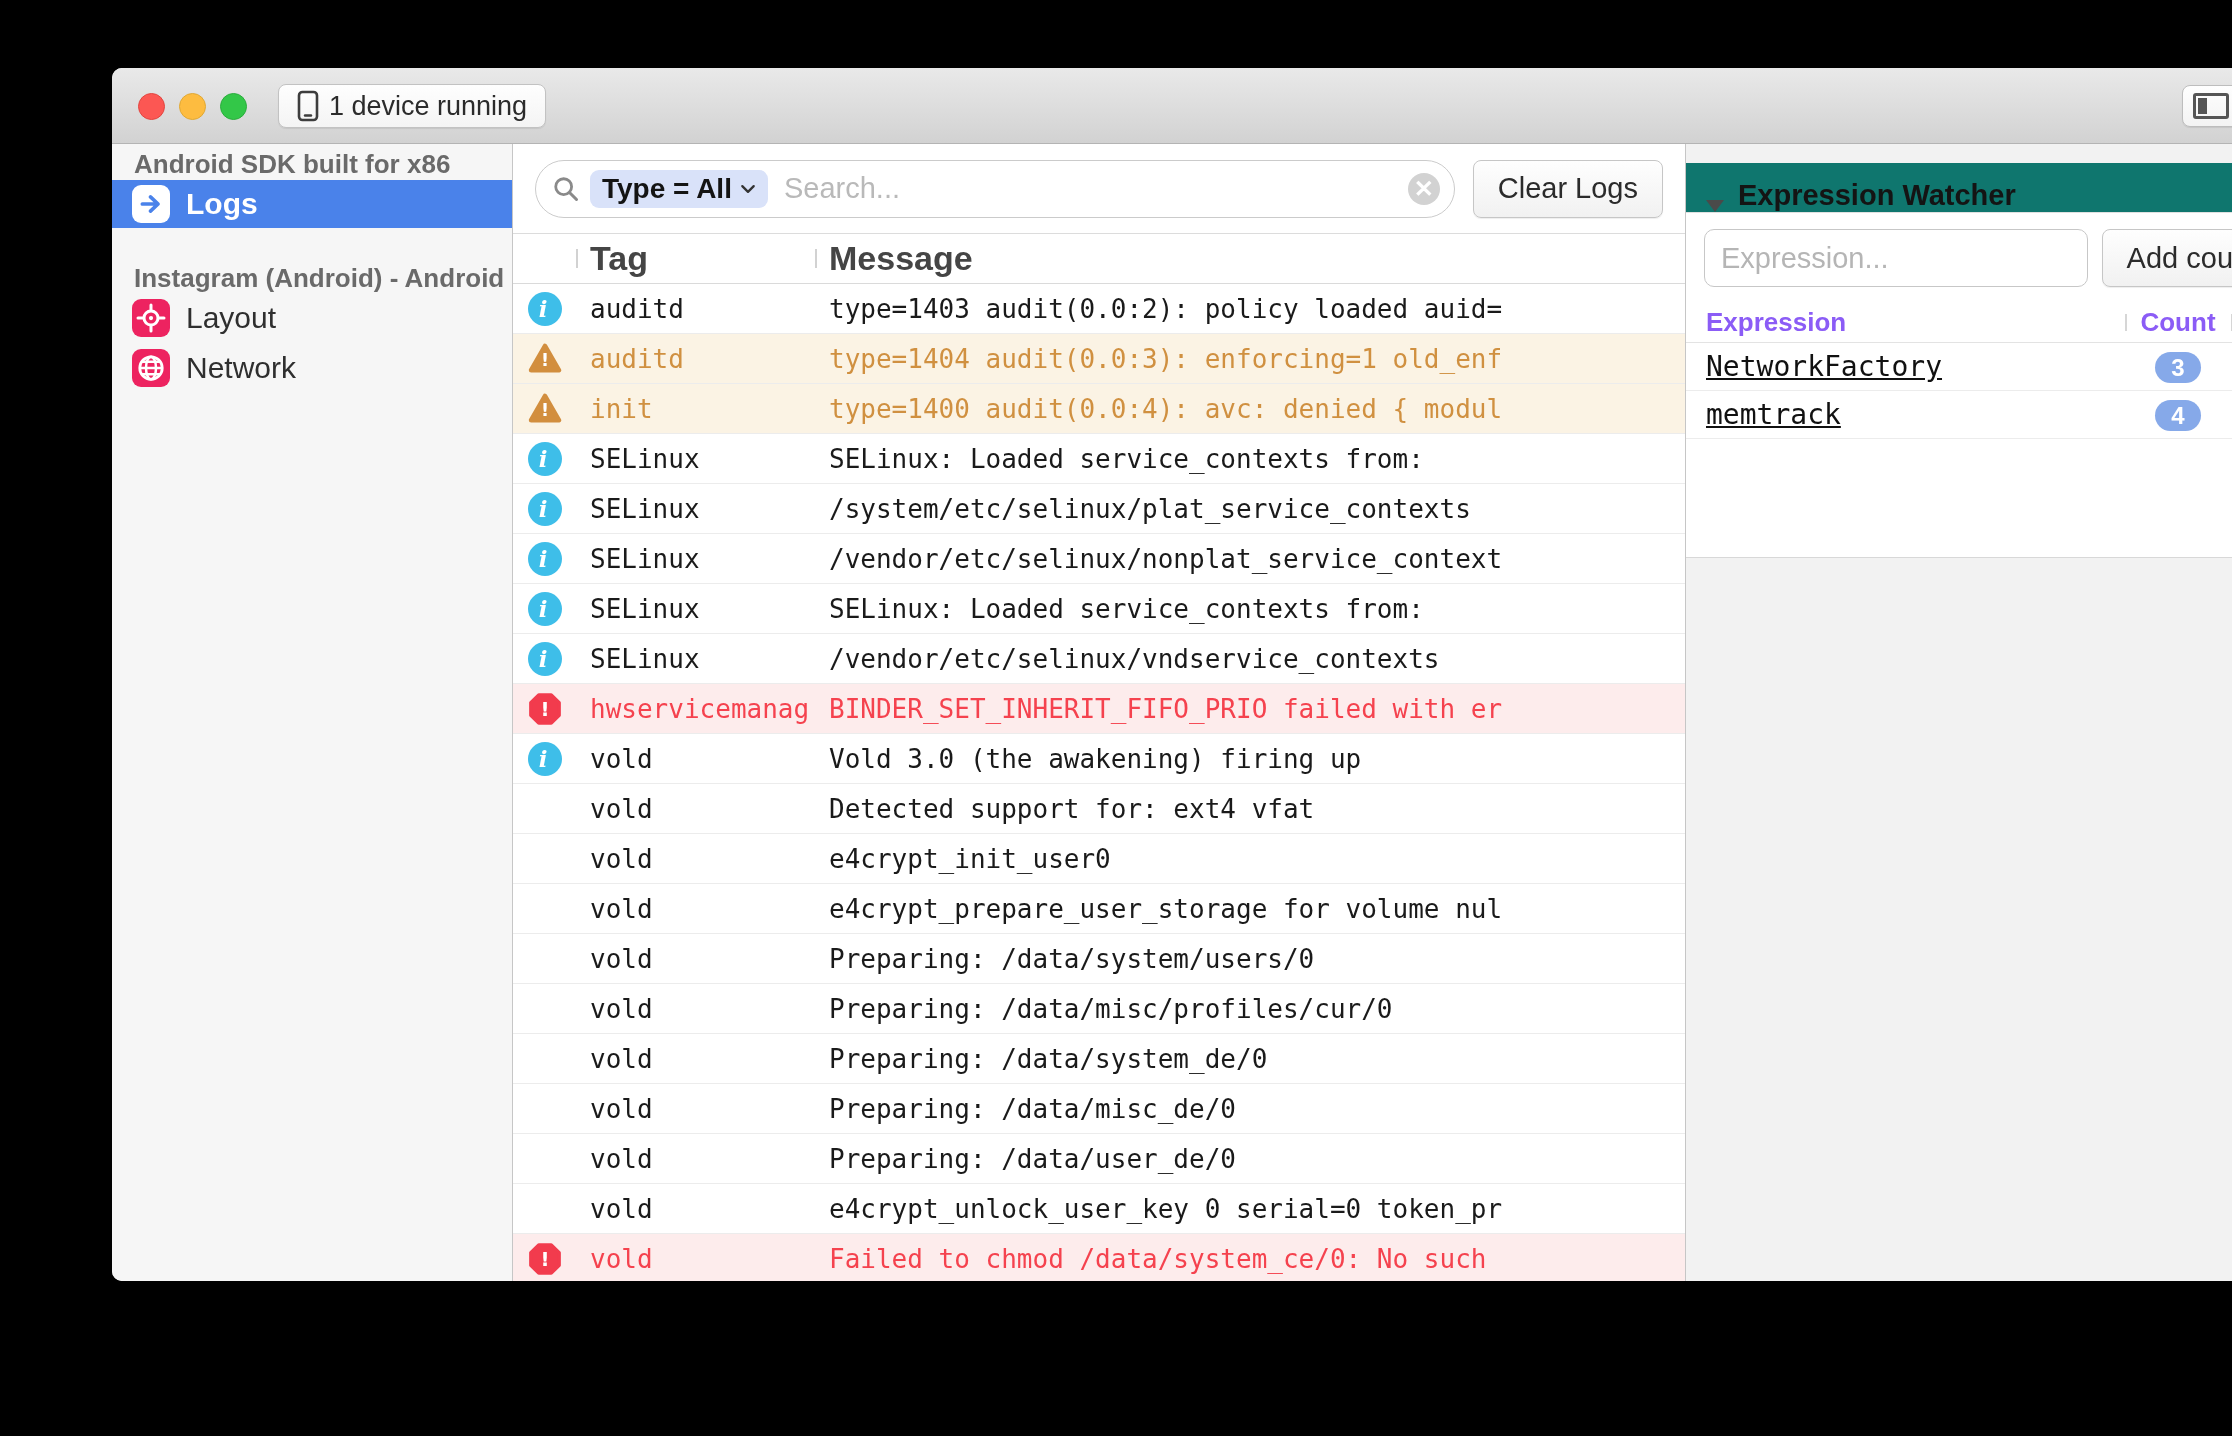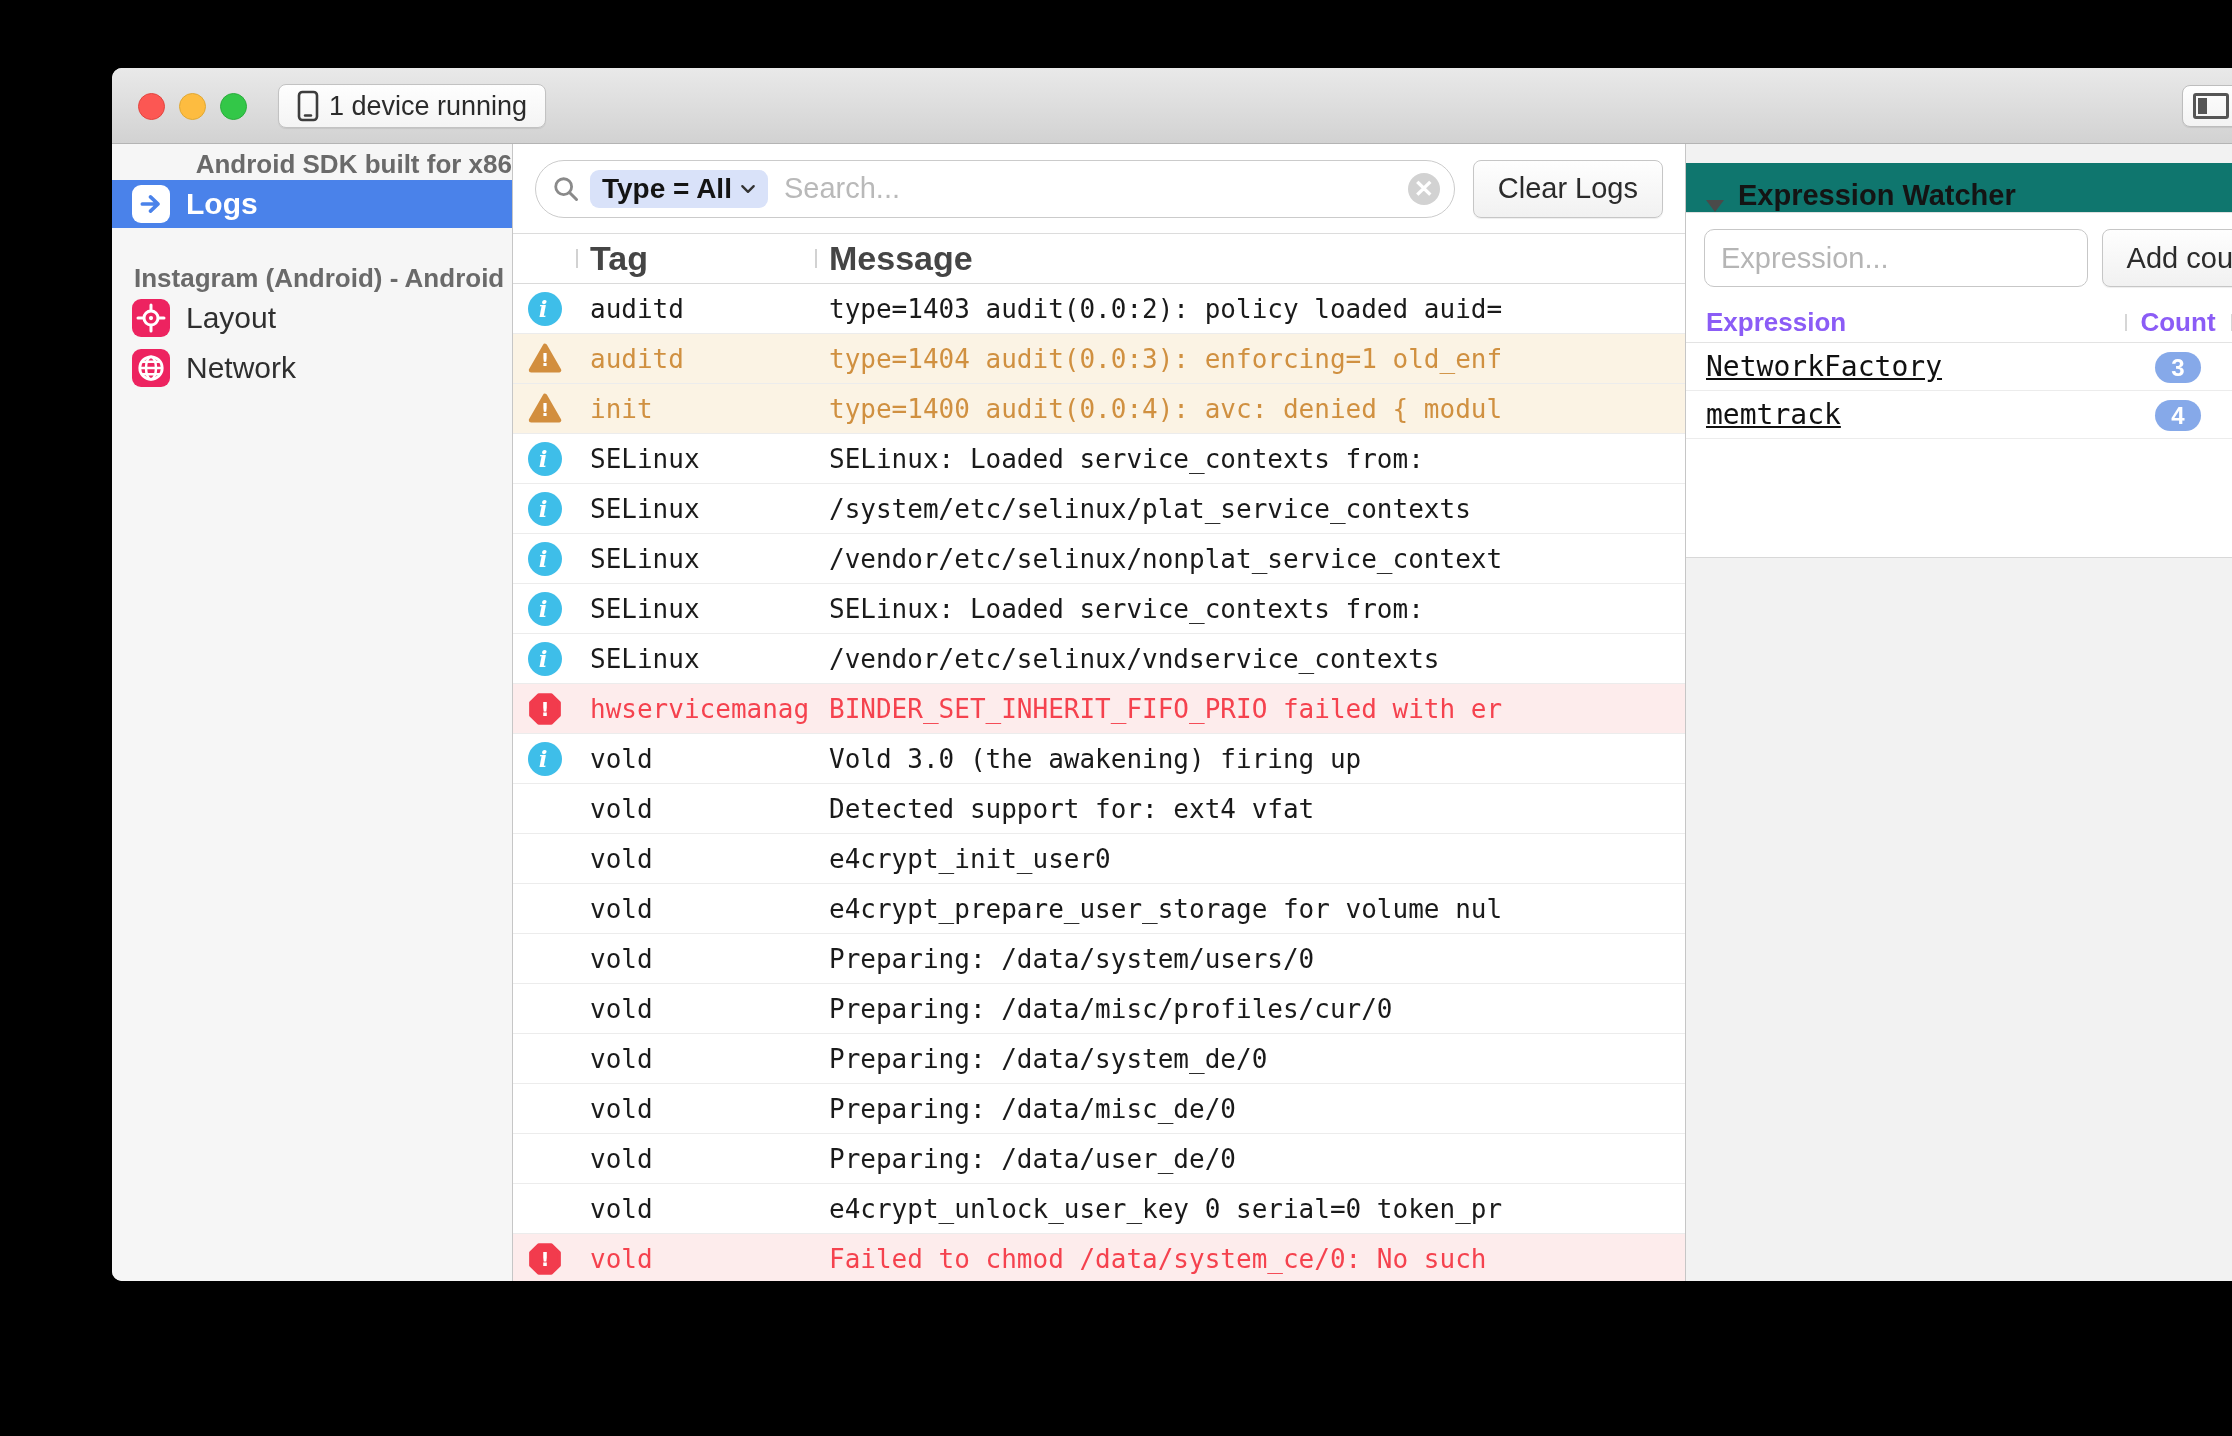--- a/index.html
+++ b/index.html
@@ -35,21 +35,21 @@
   .panel-ic.right { border-color:#3b82f7; }
   .panel-ic.right .bar { right:2px; background:#3b82f7; }
 
   
   .content { flex:1; display:flex; min-height:0; }
 
   
   .sidebar { width:401px; flex:0 0 401px; background:#f6f6f6; border-right:1px solid #c6c6c6;
              padding-top:6px; overflow:hidden; }
   .section-header { margin:0 0 0 22px; height:28px; line-height:28px; font-size:26px;
-                    font-weight:bold; color:#6a6a6a; white-space:nowrap; overflow:hidden;text-align:right; }
+                    font-weight:bold; color:#6a6a6a; white-space:nowrap; overflow:hidden; }
   .side-item { height:48px; display:flex; align-items:center; padding-left:20px; gap:16px;
                font-size:30px; color:#2f2f2f; }
   .side-item.selected { background:#4a82ea; color:#fff; font-weight:bold; }
   .app-icon { width:38px; height:38px; border-radius:9px; display:flex;
               align-items:center; justify-content:center; flex:0 0 38px; }
   .app-icon.white { background:#fff; }
   .app-icon.pink  { background:#ed2360; }
   .mt-logs { margin-top:2px; }
   .mt-sec2 { margin-top:36px; }
   .mt-item { margin-top:2px; }

